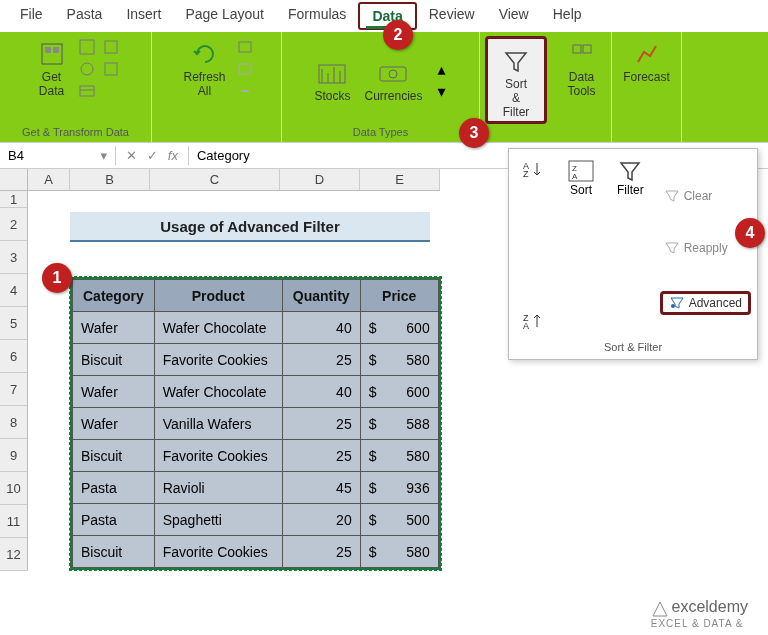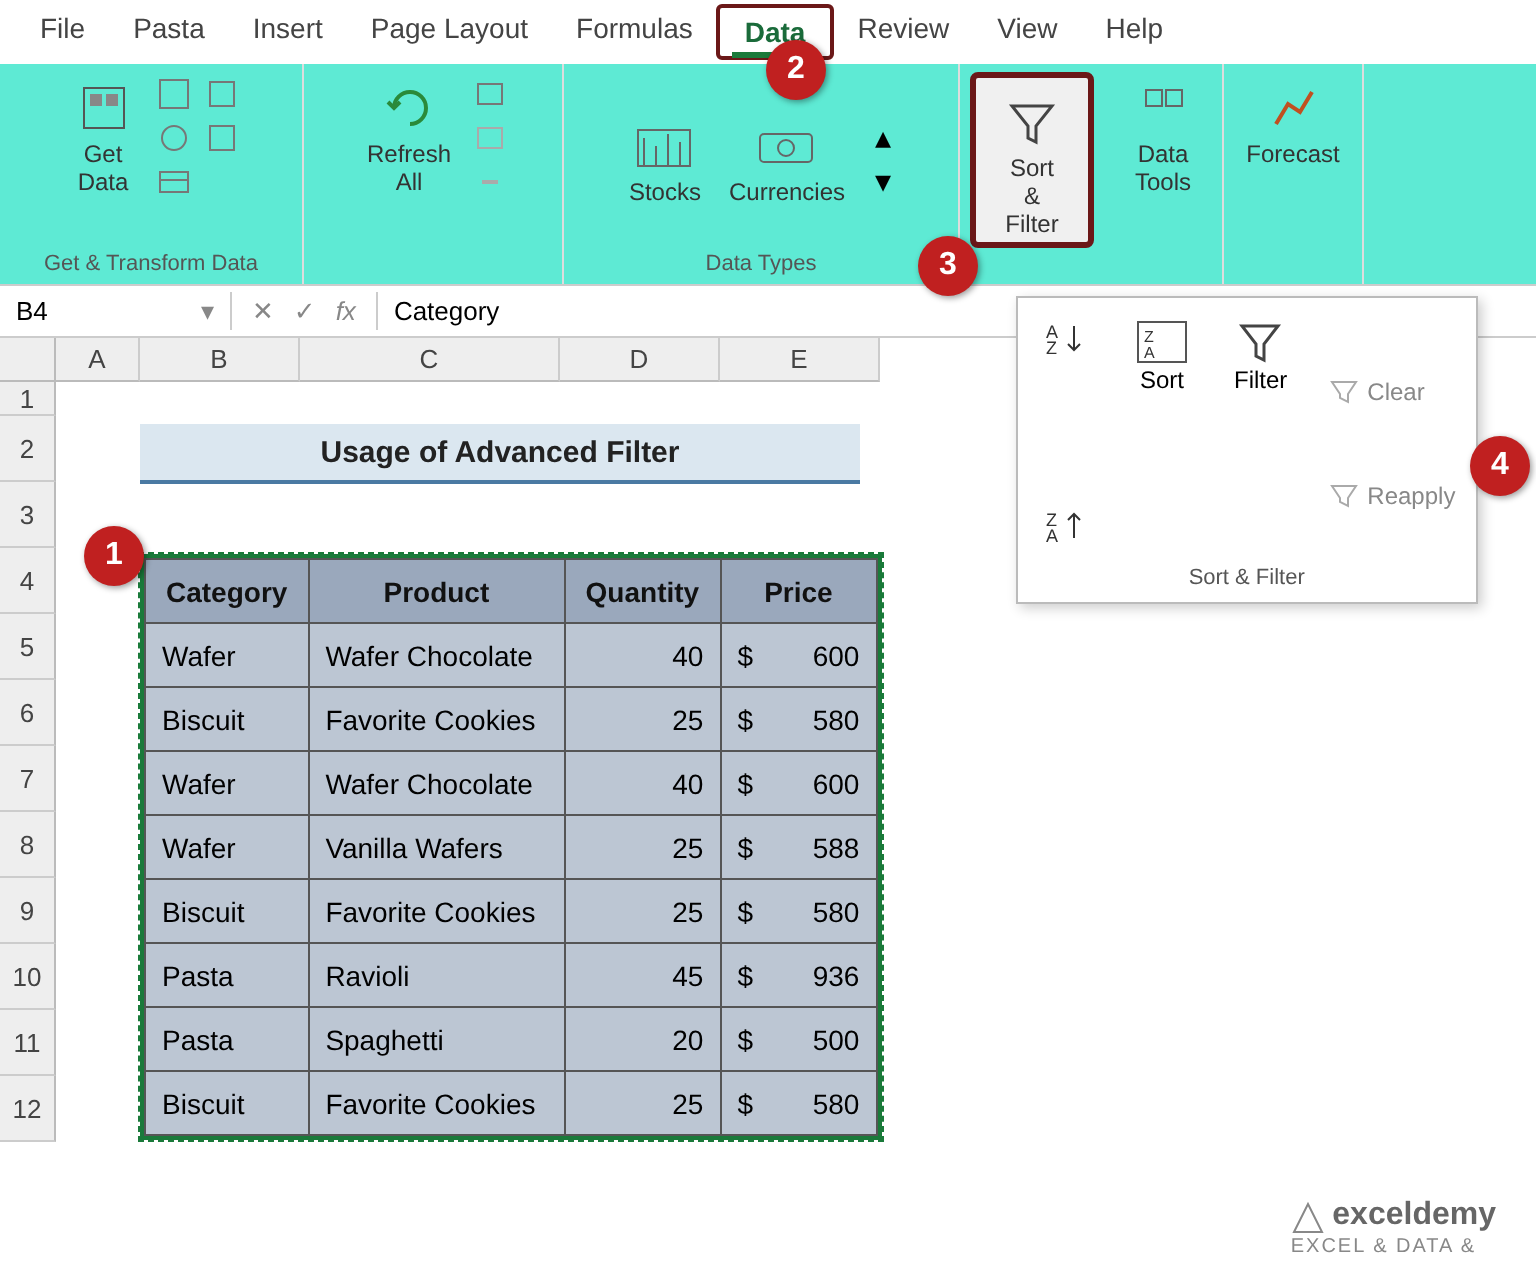--- a/index.html
+++ b/index.html
@@ -5,21 +5,21 @@
 * { box-sizing: border-box; margin: 0; padding: 0; font-family: "Segoe UI", Arial, sans-serif; }
 body { background: #fff; width: 768px; height: 635px; overflow: hidden; position: relative; }
 
 
 .tabs { display: flex; padding: 2px 8px; font-size: 14px; color: #444; }
 .tab { padding: 4px 12px; cursor: pointer; }
 .tab.active { border: 2px solid #6b1818; border-radius: 3px; font-weight: 600; color: #1a6b3a; position: relative; }
 .tab.active::after { content: ''; position: absolute; left: 6px; right: 6px; bottom: -1px; height: 3px; background: #1a7a3a; }
 
 
-.ribbon { display: flex; border-bottom: 1px solid #ccc; background: #5eead4; min-height: 110px; }
+.ribbon { display: flex; border-bottom: 1px solid #ccc; background: #84cc16; min-height: 110px; }
 .ribbon-group { border-right: 1px solid #ddd; padding: 4px 6px 0; display: flex; flex-direction: column; align-items: center; justify-content: space-between; }
 .ribbon-group-label { font-size: 11px; color: #555; text-align: center; padding: 2px 0 4px; }
 .ribbon-items { display: flex; gap: 2px; flex: 1; align-items: flex-start; }
 .ribbon-btn { display: flex; flex-direction: column; align-items: center; padding: 2px 6px; font-size: 12px; color: #333; cursor: pointer; text-align: center; }
 .ribbon-btn .icon { width: 32px; height: 32px; display: flex; align-items: center; justify-content: center; }
 .small-stack { display: flex; flex-direction: column; gap: 0px; }
 .small-btn { width: 22px; height: 22px; display: flex; align-items: center; justify-content: center; cursor: pointer; }
 .sort-filter-btn { border: 3px solid #6b1818; border-radius: 4px; background: #f0f0f0; padding: 6px 12px 2px; }
 
 
@@ -58,21 +58,21 @@
 .data-table td { background: #bcc6d3; border: 1px solid #555; padding: 4px 8px; font-size: 14px; height: 32px; }
 .data-table td.num { text-align: right; }
 .data-table td.price { text-align: left; }
 .price-wrap { display: flex; justify-content: space-between; }
 
 
 .callout { position: absolute; width: 30px; height: 30px; border-radius: 50%; background: #c02020; color: #fff; font-weight: 700; display: flex; align-items: center; justify-content: center; font-size: 16px; box-shadow: 1px 1px 3px rgba(0,0,0,0.4); z-index: 30; }
 
 
 .watermark { position: absolute; right: 20px; bottom: 6px; font-size: 10px; color: #888; text-align: left; }
-.watermark .brand { font-size: 16px; font-weight: 700; color: #666; }
+.watermark .brand { font-size: 16px; font-weight: 400; color: #666; }
 
 svg { display: block; }
 
 
 .cw-A { width: 42px; } .cw-B { width: 80px; } .cw-C { width: 130px; } .cw-D { width: 80px; } .cw-E { width: 80px; }
 </style>
 </head>
 <body>
 
 <div class="tabs">
@@ -274,20 +274,27 @@
         <svg width="16" height="14">
             <polygon points="2,2 14,2 10,8 10,12 6,10 6,8" fill="none" stroke="#aaa"></polygon>
           </svg>
         <span>Clear</span>
       </div>
       <div class="dd-side-item">
         <svg width="16" height="14">
             <polygon points="2,2 14,2 10,8 10,12 6,10 6,8" fill="none" stroke="#aaa"></polygon>
           </svg>
         <span>Reapply</span>
+      </div>
+      <div class="dd-side-item advanced-btn">
+        <svg width="16" height="14">
+            <polygon points="2,2 14,2 10,8 10,12 6,10 6,8" fill="none" stroke="#2a6aaa"></polygon>
+            <circle cx="4" cy="10" r="2" fill="#2a6aaa"></circle>
+          </svg>
+        <span>Advanced</span>
       </div>
     </div>
   </div>
   <div class="dropdown-row" style="margin-top:-4px">
     <div class="dd-block" style="padding-top:0">
       <svg width="24" height="20">
           <text x="2" y="10" font-size="9" fill="#333">Z</text>
           <text x="2" y="18" font-size="9" fill="#333">A</text>
           <line x1="16" y1="4" x2="16" y2="16" stroke="#333"></line>
           <polyline points="13,7 16,4 19,7" fill="none" stroke="#333"></polyline>

